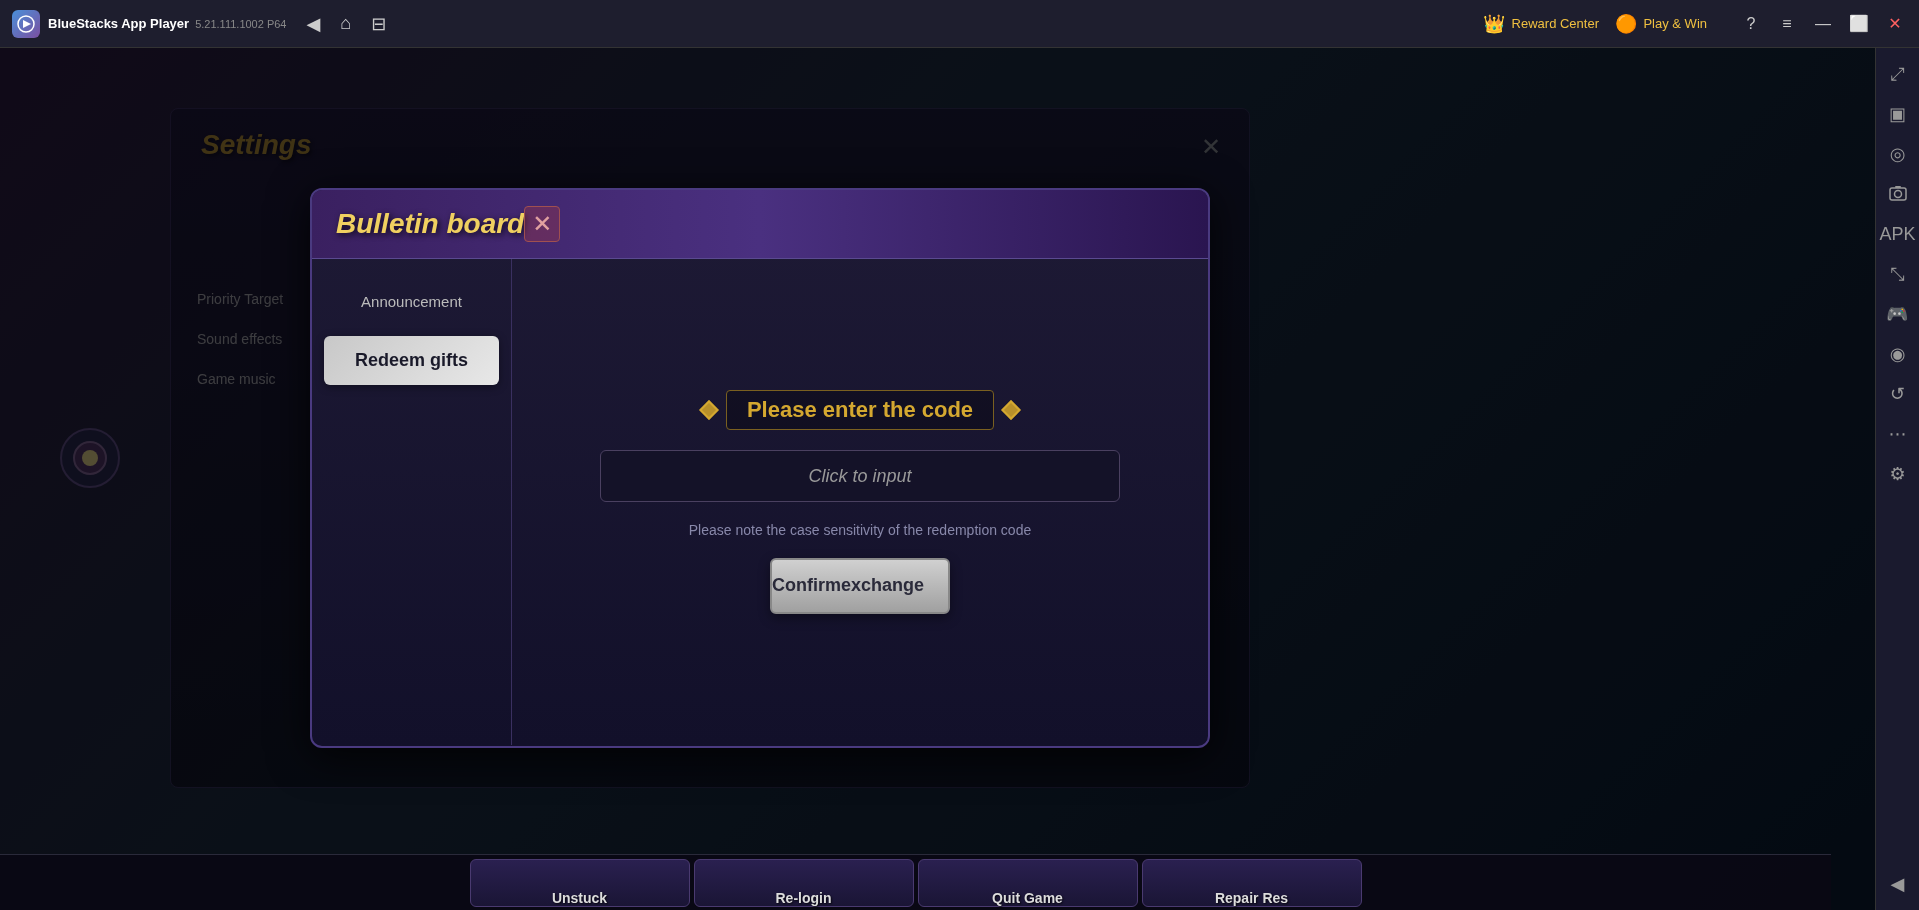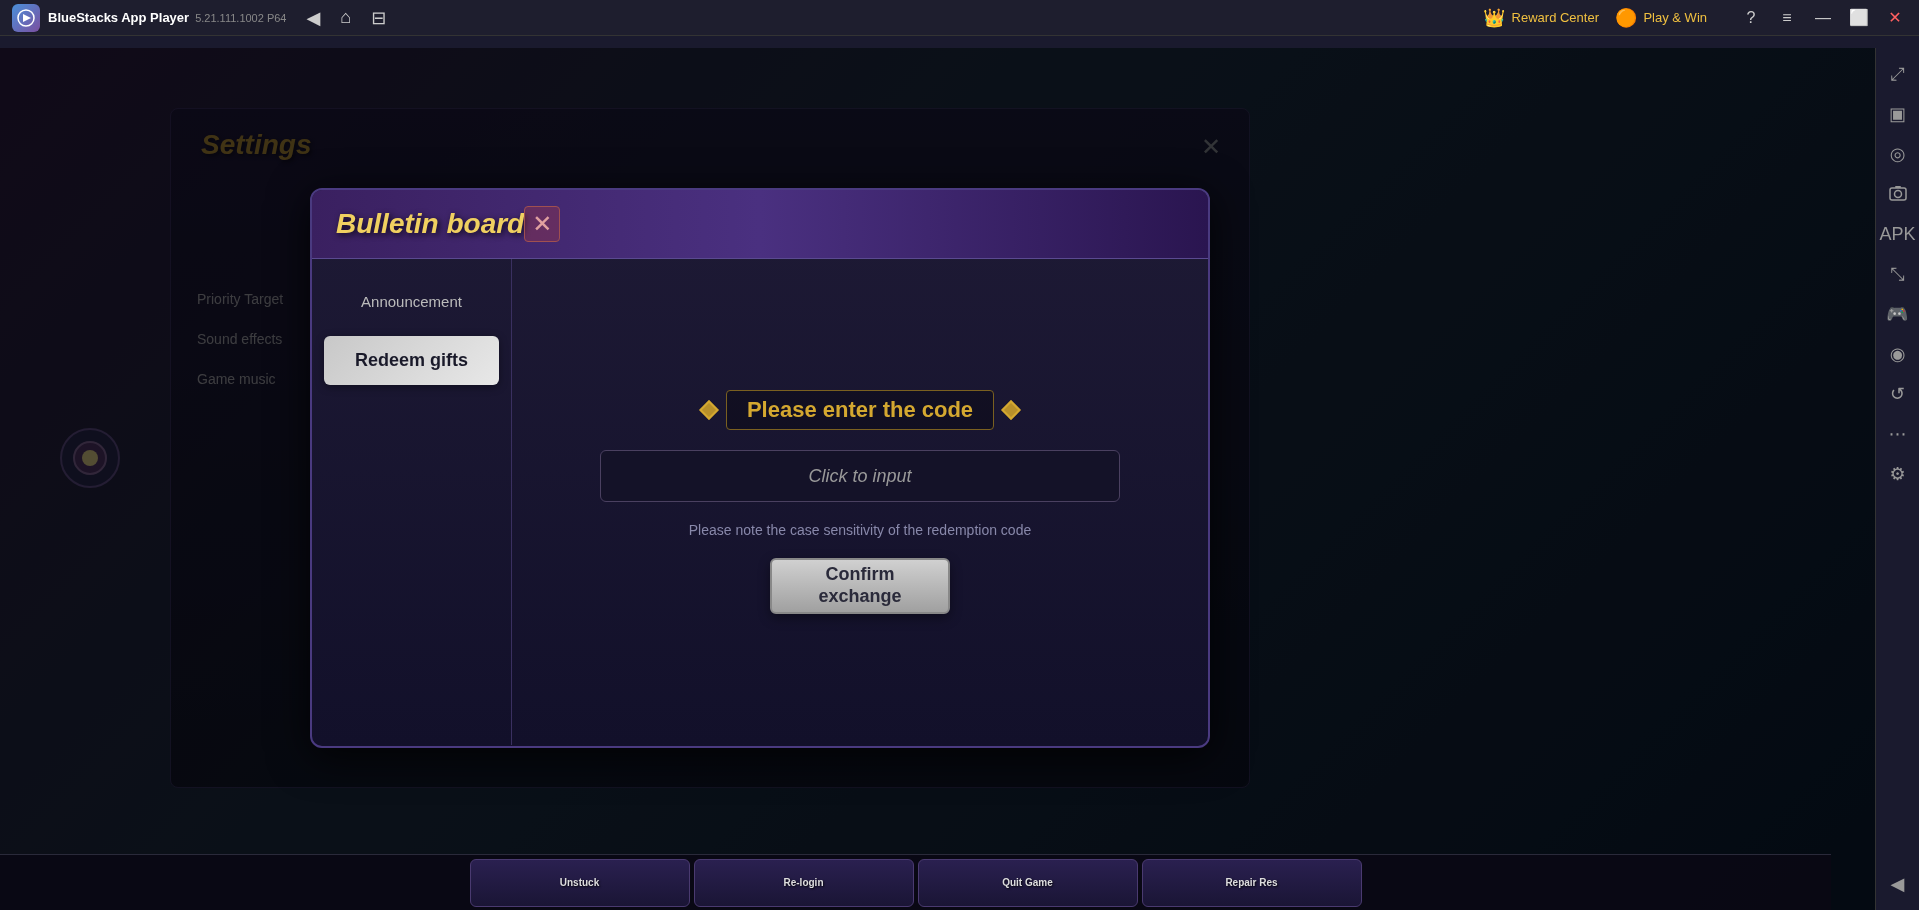--- a/index.html
+++ b/index.html
@@ -18,21 +18,21 @@
       inset: 0;
       background: linear-gradient(135deg, #2a1a3e 0%, #1a2a3e 40%, #0a1a2e 100%);
     }
 
     
     .titlebar {
       position: absolute;
       top: 0;
       left: 0;
       right: 0;
-      height: 36px;
+      height: 48px;
       background: #1e1e2e;
       display: flex;
       align-items: center;
       padding: 0 12px;
       z-index: 1000;
       border-bottom: 1px solid #333;
     }
     .titlebar-logo {
       width: 28px;
       height: 28px;
@@ -364,23 +364,22 @@
 
     
     .confirm-exchange-btn {
       width: 180px;
       height: 56px;
       background: linear-gradient(180deg, #d0d0d0 0%, #a0a0a0 100%);
       border: 2px solid #888;
       border-radius: 6px;
       cursor: pointer;
       display: flex;
-      flex-direction: column;
-      align-items: center;
-      justify-content: center;
+      flex-direction: row;
+      align-items: center;
       box-shadow: 0 4px 12px rgba(0,0,0,0.4);
     }
     .confirm-exchange-btn-text {
       color: #2a2a3a;
       font-size: 18px;
       font-weight: bold;
       line-height: 1.2;
       text-align: center;
     }
 
@@ -400,25 +399,25 @@
       z-index: 30;
     }
     .bottom-btn {
       flex: 1;
       max-width: 220px;
       height: 48px;
       background: linear-gradient(180deg, #2a2050 0%, #1a1535 100%);
       border: 1px solid #4a3a70;
       border-radius: 6px;
       display: flex;
-      align-items: center;
+      align-items: flex-end;
       justify-content: center;
       cursor: pointer;
       color: #ddd;
-      font-size: 10px;
+      font-size: 14px;
       font-weight: bold;
       text-shadow: 1px 1px 2px rgba(0,0,0,0.8);
     }
 
     
     .float-icon {
       position: absolute;
       top: 380px;
       left: 60px;
       width: 60px;

